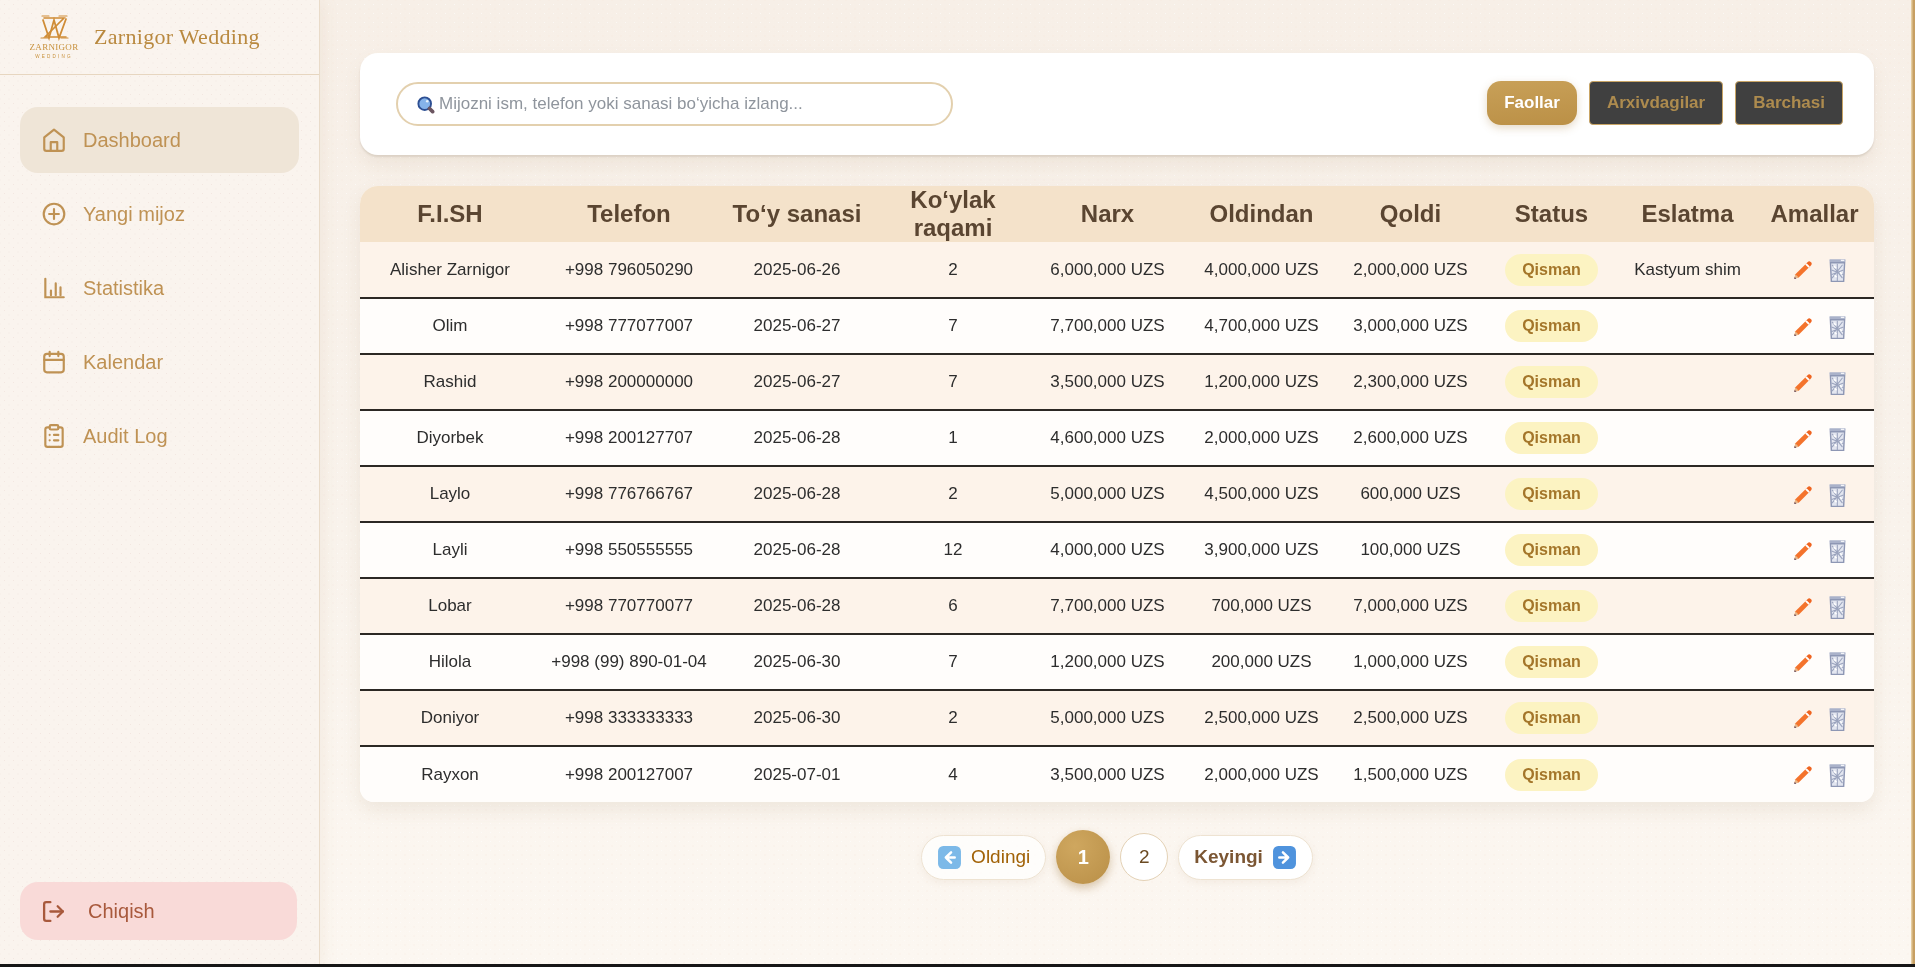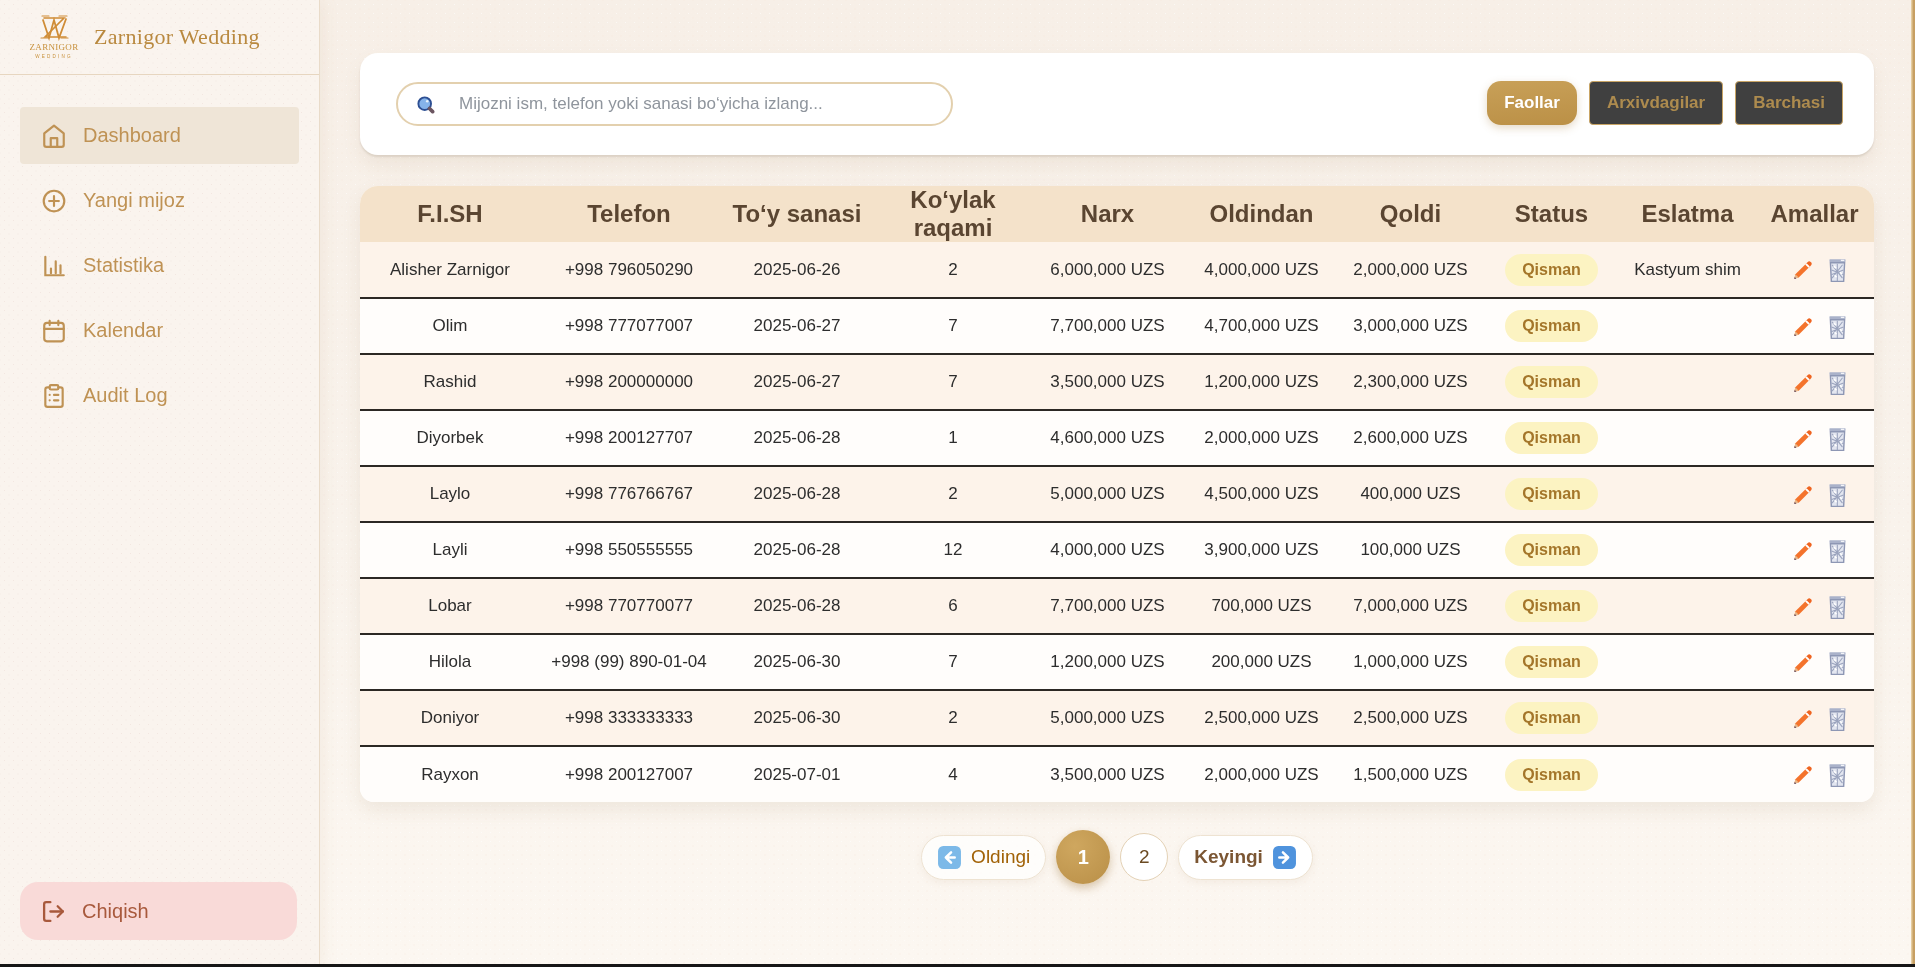--- a/index.html
+++ b/index.html
@@ -24,44 +24,44 @@
 }
 .brand {
   height:75px; display:flex; align-items:center; gap:14px;
   padding:0 16px 0 28px; border-bottom:1px solid #e7d6c0;
 }
 .brand-name {
   font-family:"Liberation Serif", serif; font-size:22px; color:#b9893f; letter-spacing:.3px;
 }
 .nav { padding:32px 20px 0 20px; }
 .nav-item {
-  height:57px; margin-bottom:8px; border-radius:4px;
+  height:66px; margin-bottom:8px; border-radius:18px;
   display:flex; align-items:center; gap:16px; padding:0 21px;
   color:#bf9254; font-size:20px;
 }
 .nav-item.active { background:#efe5d7; }
 .nav-item svg { flex:0 0 auto; }
 .logout {
   position:absolute; left:20px; right:22px; bottom:27px; height:58px;
   background:#f9dad8; border-radius:18px;
-  display:flex; align-items:center; gap:16px; padding:0 21px;
+  display:flex; align-items:center; gap:22px; padding:0 21px;
   color:#a8593c; font-size:20px;
 }
 
 .main { position:absolute; left:320px; top:0; right:0; bottom:0; }
 .searchcard {
   position:absolute; left:40px; top:53px; width:1514px; height:102px;
   background:#fff; border-radius:18px;
   box-shadow:0 2px 2px rgba(120,100,80,.16), 0 10px 18px rgba(160,130,90,.10);
   display:flex; align-items:center;
 }
 .searchbox {
   margin-left:36px; width:557px; height:44px; border-radius:22px;
   border:2px solid #e3d0ae; background:#fff;
-  display:flex; align-items:center; gap:24px; padding:0 18px;
+  display:flex; align-items:center; gap:4px; padding:0 18px;
   color:#8f959d; font-size:17px;
 }
 .filters { position:absolute; right:31px; top:28px; display:flex; gap:12px; }
 .btn {
   height:44px; border-radius:10px; display:flex; align-items:center;
   justify-content:center; font-size:17px; font-weight:bold; padding:0 17px;
 }
 .btn-gold { background:linear-gradient(175deg,#c8a058,#bb9046); color:#fff; border-radius:14px; box-shadow:0 3px 8px rgba(170,130,70,.30);}
 .btn-line { background:#404040; border:1.5px solid #c9a565; color:#ad8b4e; border-radius:4px; }
 
@@ -340,21 +340,21 @@
               </div>
             </td>
           </tr>
           <tr>
             <td>Laylo</td>
             <td>+998 776766767</td>
             <td>2025-06-28</td>
             <td>2</td>
             <td>5,000,000 UZS</td>
             <td>4,500,000 UZS</td>
-            <td>400,000 UZS</td>
+            <td>600,000 UZS</td>
             <td><span class="badge">Qisman</span></td>
             <td></td>
             <td>
               <div class="acts">
                 <svg width="25" height="25" viewBox="0 0 24 24">
                   <path d="M3.2 20.8l1-4.2L15.4 5.4l3.2 3.2L7.4 19.8z" fill="#f4732c"></path>
                   <path d="M14.2 6.6l1.9-1.9c.8-.8 2-.8 2.8 0l.4.4c.8.8.8 2 0 2.8l-1.9 1.9z" fill="#ef6420"></path>
                   <path d="M13.6 7.2l1.3-1.3 3.2 3.2-1.3 1.3z" fill="#fff"></path>
                   <path d="M4.2 16.6l-1 4.2 4.2-1z" fill="#e8b88a"></path>
                   <path d="M3.6 19.2l-.4 1.8 1.8-.4z" fill="#3a3660"></path>

